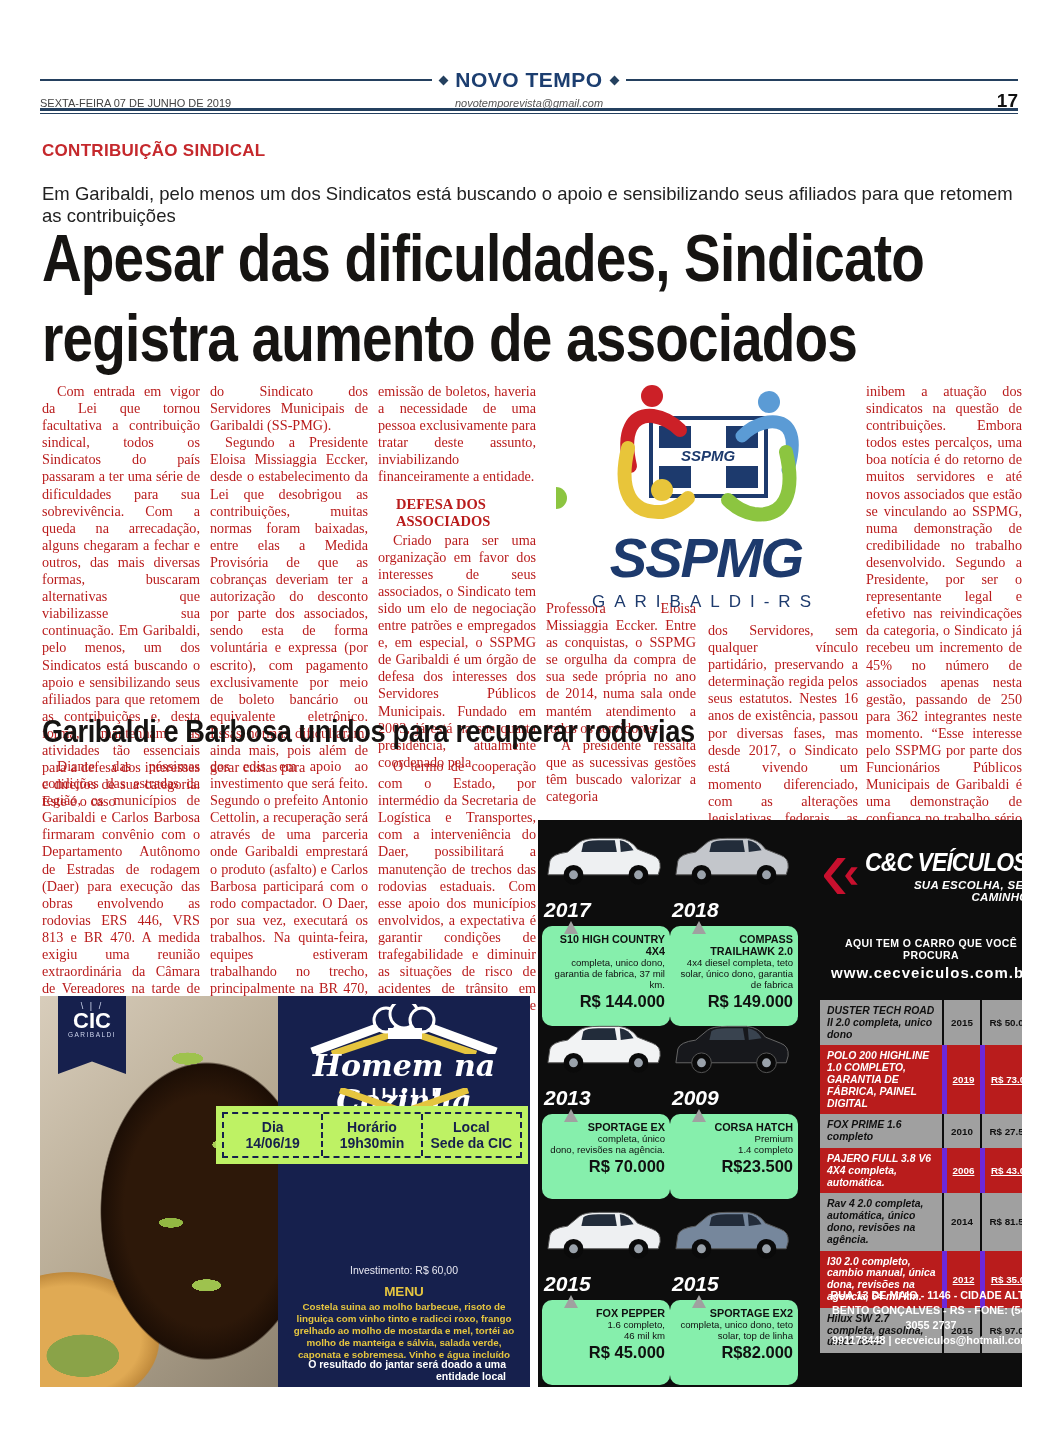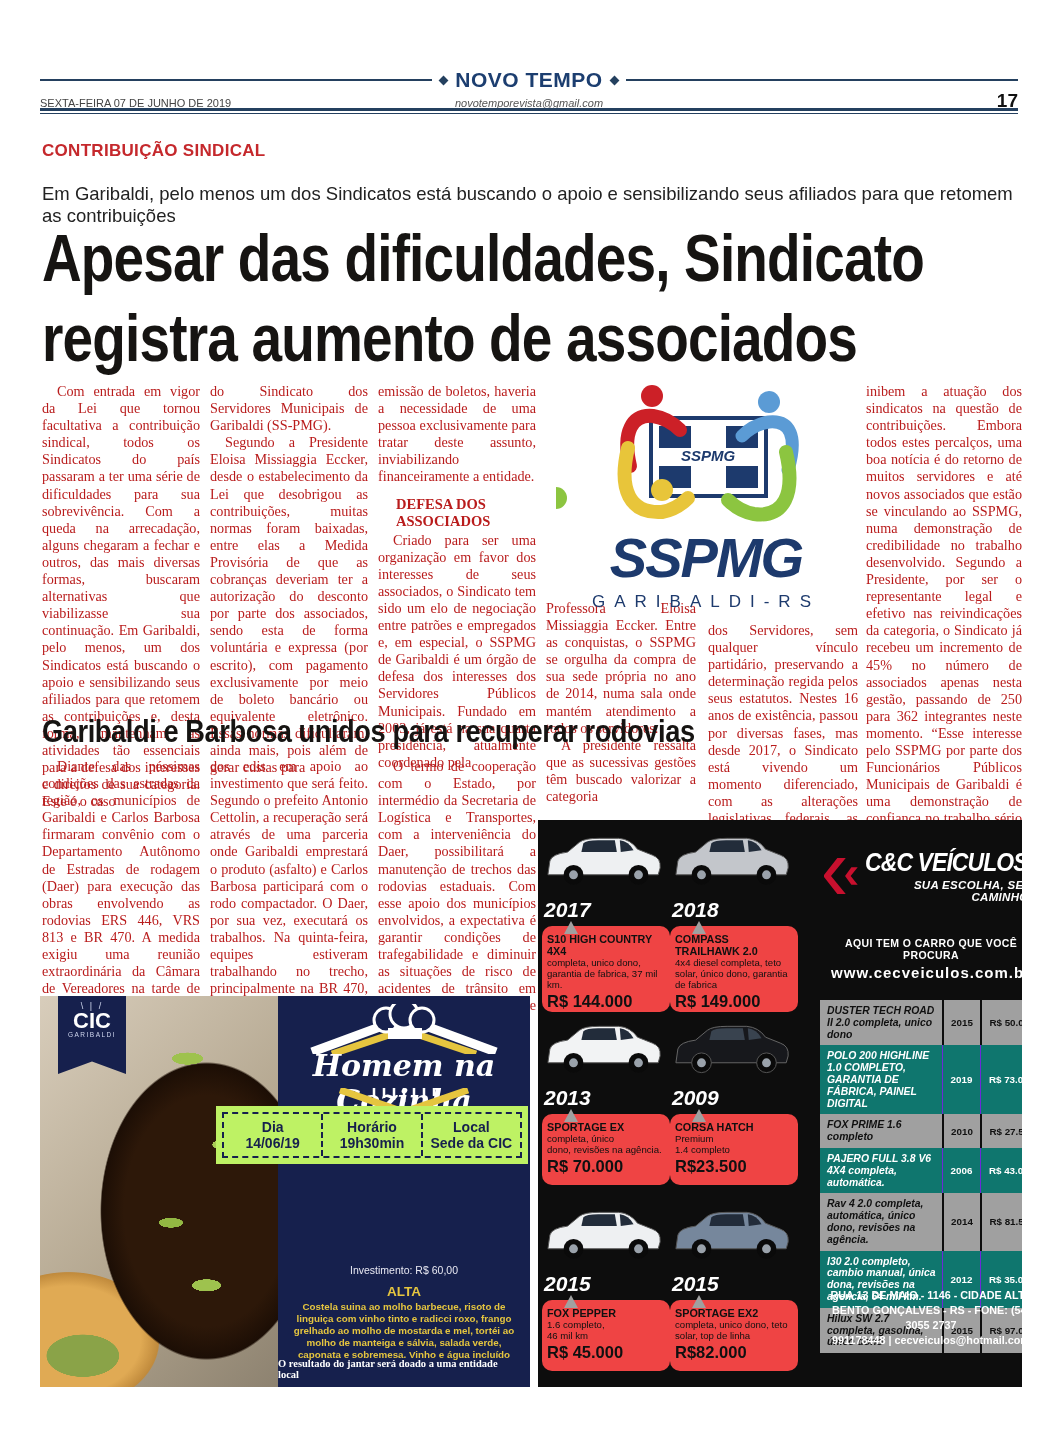--- a/index.html
+++ b/index.html
@@ -92,53 +92,53 @@
                border-radius:14px;text-align:center;color:#fff;padding:6px 4px 4px;
                font-family:"Liberation Sans",sans-serif;}
   .cic-reserve .r1{font-weight:bold;font-size:12.5px;}
   .cic-reserve .r2{font-weight:bold;font-size:29px;line-height:30px;}
   .cic-invest{position:absolute;left:0;top:268px;width:252px;text-align:center;color:#e8e8f2;
               font-family:"Liberation Sans",sans-serif;font-size:10.5px;}
   .cic-menu-t{position:absolute;left:0;top:288px;width:252px;text-align:center;color:#e5c53f;
               font-family:"Liberation Sans",sans-serif;font-weight:bold;font-size:13.5px;}
   .cic-menu{position:absolute;left:8px;top:305px;width:236px;text-align:center;color:#e5c53f;
             font-family:"Liberation Sans",sans-serif;font-weight:bold;font-size:9.8px;line-height:12px;}
-  .cic-foot{position:absolute;left:0;top:362px;width:228px;text-align:left;color:#fff;
-            font-family:Liberation Serif, serif;font-weight:bold;font-size:10.5px;}
+  .cic-foot{position:absolute;left:0;top:362px;width:228px;text-align:right;color:#fff;
+            font-family:Liberation Sans, sans-serif;font-weight:bold;font-size:10.5px;}
 
   
   .cec-ad{left:538px;top:820px;width:484px;height:567px;background:#0d0d0d;overflow:hidden;
           font-family:"Liberation Sans",sans-serif;}
   .car-cell{position:absolute;width:128px;}
   .car-year{color:#fff;font-weight:bold;font-size:21px;font-style:italic;margin:2px 0 4px 2px;}
-  .bubble{position:relative;background:#ef4444;border-radius:10px;color:#101010;
-          text-align:left;padding:7px 5px 2px;min-height:62px;}
+  .bubble{position:relative;background:#86efac;border-radius:10px;color:#101010;
+          text-align:right;padding:7px 5px 16px;min-height:62px;}
   .bubble::before{content:"";position:absolute;top:-12px;left:22px;width:0;height:0;
           border:7px solid transparent;border-bottom:13px solid #a0a0a0;}
   .bubble .nm{font-weight:bold;font-size:10.8px;line-height:12px;}
   .bubble .ds{font-size:9.6px;line-height:11px;white-space:pre-line;}
   .bubble .pr{font-weight:bold;font-size:16.5px;line-height:18px;margin-top:2px;}
   .cec-right{position:absolute;left:262px;top:0;width:222px;height:567px;margin-left:20px;}
   .cec-logo-row{display:flex;align-items:center;gap:6px;margin:28px 0 0 4px;}
   .cec-brand{color:#fff;font-weight:bold;font-style:italic;font-size:25px;letter-spacing:-1px;
              transform:scaleX(.92);transform-origin:0 50%;white-space:nowrap;}
   .cec-tag{color:#fff;font-style:italic;font-weight:bold;font-size:11.5px;text-align:right;
            margin:2px 10px 0 0;letter-spacing:.3px;}
   .cec-slogan{color:#fff;font-weight:bold;font-size:10.5px;text-align:center;margin-top:34px;
               letter-spacing:.4px;}
   .cec-site{color:#fff;font-weight:bold;font-size:15px;text-align:center;margin-top:3px;
             letter-spacing:1px;}
   .ltable{position:absolute;left:0;top:180px;width:222px;}
   .lrow{display:grid;grid-template-columns:1fr 38px 62px;align-items:center;}
   .lrow.g{background:#a0a0a0;color:#101010;}
-  .lrow.b{background:#0f766e;color:#fff;}
+  .lrow.b{background:#b91c1c;color:#fff;}
   .lrow.g > div + div{border-left:2px solid #0d0d0d;align-self:stretch;display:flex;
                       align-items:center;justify-content:center;}
-  .lrow.b > div + div{border-left:1px solid #6d28d9;align-self:stretch;display:flex;
-                      align-items:center;justify-content:center;}
+  .lrow.b > div + div{border-left:5px solid #6d28d9;align-self:stretch;display:flex;
+                      align-items:center;justify-content:center;text-decoration:underline;}
   .lmodel{font-weight:bold;font-size:10.4px;line-height:11.8px;padding:5px 4px 5px 7px;font-style:italic;}
   .lyear,.lprice{font-weight:bold;font-size:9.8px;text-align:center;}
   .cec-addr{position:absolute;left:0;top:468px;width:222px;text-align:center;color:#fff;
             font-weight:bold;font-size:10.8px;line-height:15px;}
 </style>
 </head>
 <body>
 
 <div class="page">
 
@@ -263,21 +263,21 @@
             <div class="lab">Horário</div>
             <div class="val">19h30min</div>
           </div>
           <div class="cic-cell">
             <div class="lab">Local</div>
             <div class="val">Sede da CIC</div>
           </div>
         </div>
       </div>
       <div class="cic-invest">Investimento: R$ 60,00</div>
-      <div class="cic-menu-t">ALTA</div>
+      <div class="cic-menu-t">MENU</div>
       <div class="cic-menu">Costela suina ao molho barbecue, risoto de linguiça com vinho tinto e radicci roxo, frango grelhado ao molho de mostarda e mel, tortéi ao molho de manteiga e sálvia, salada verde, caponata e sobremesa. Vinho e água incluído</div>
       <div class="cic-foot">O resultado do jantar será doado a uma entidade local</div>
     </div>
   </div>
 
   <div class="abs cec-ad">
 
     <div class="car-cell" style="left:4px;top:8px;">
       <svg width="128" height="64" viewBox="0 0 130 62">
         <path d="M6,46 L8,32 Q10,25 26,23 L38,13 Q43,9 58,9 L78,9 Q90,10 97,20 L112,26 Q121,29 120,39 L118,46 Z" fill="#eef0f2" stroke="#555" stroke-width="1"></path>

